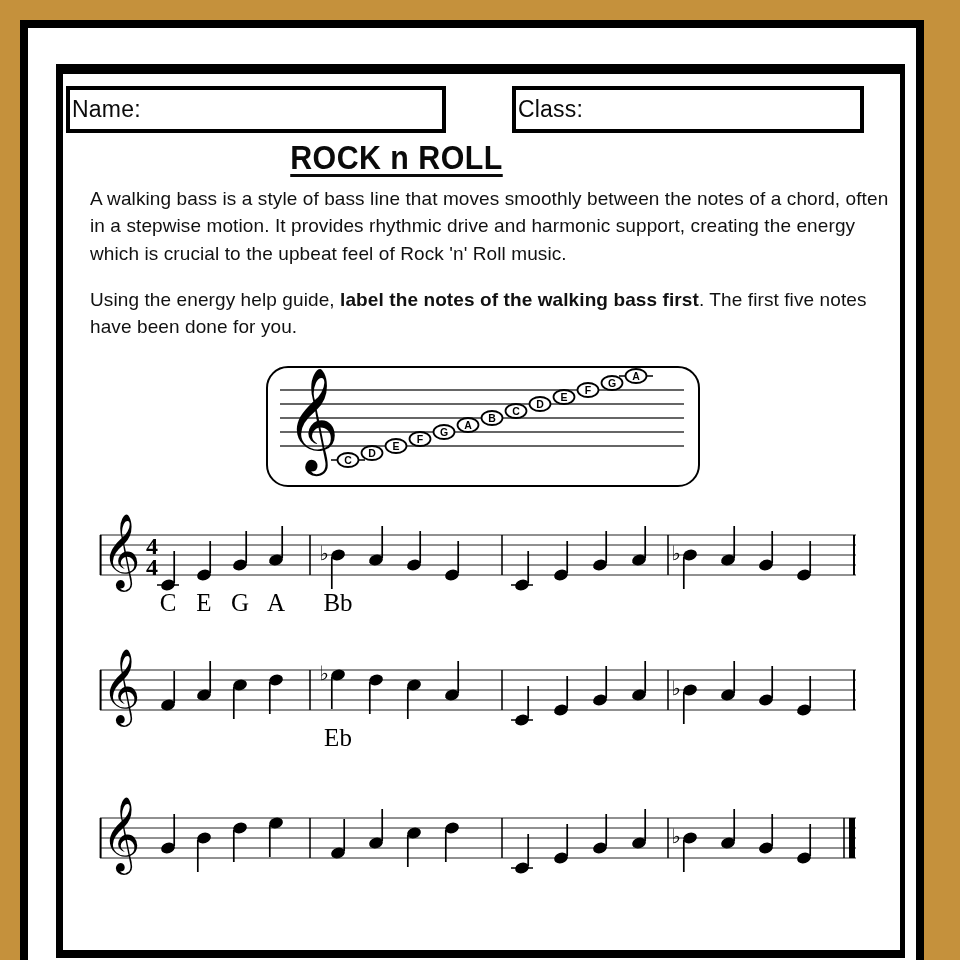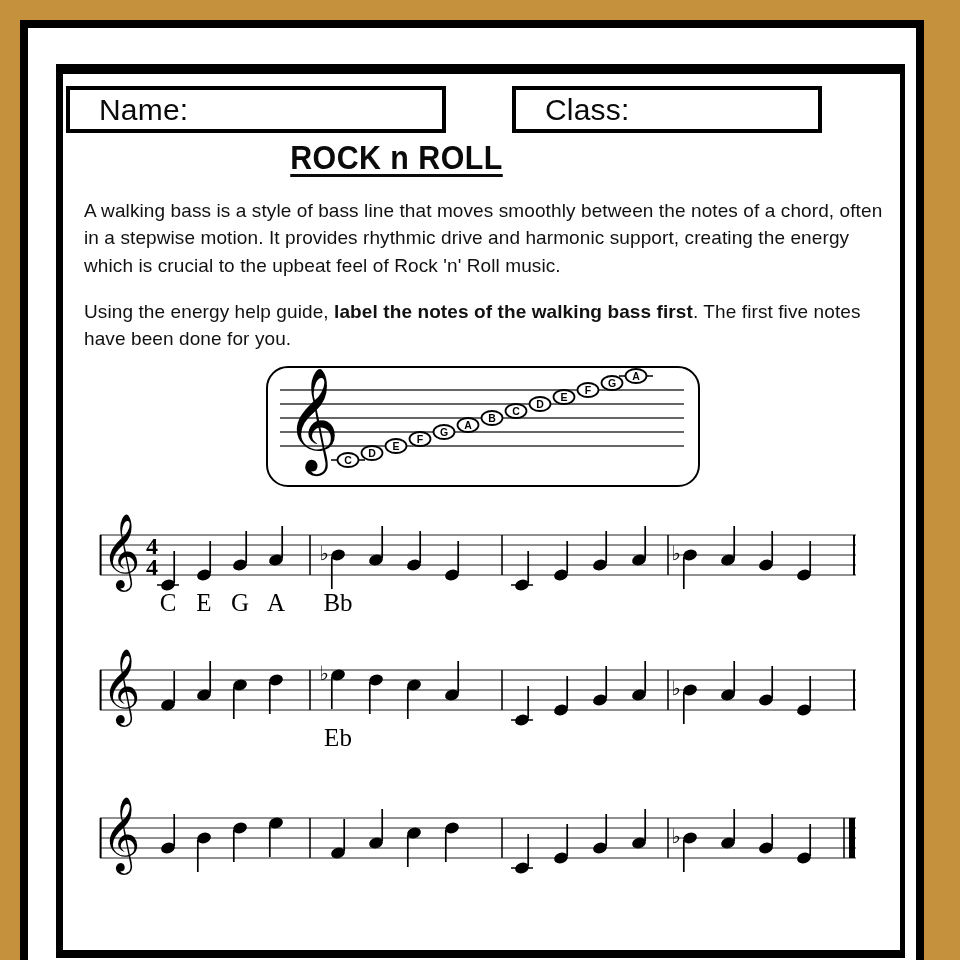--- a/index.html
+++ b/index.html
@@ -15,34 +15,34 @@
   }
   .sheet-border{
     position:absolute;left:56px;top:64px;width:849px;height:894px;
     border-style:solid;border-color:#000;border-width:10px 5px 8px 7px;
     box-sizing:border-box;background:transparent;
   }
   .field-box{
     position:absolute;top:86px;height:47px;border:4px solid #000;
     box-sizing:border-box;background:#fff;display:flex;align-items:center;
   }
-  .field-box .lbl{font-size:30px;padding-left:29px;letter-spacing:0.2px;}
+  .field-box .lbl{font-size:23px;padding-left:2px;letter-spacing:0.2px;}
   #name-box{left:66px;width:380px;}
-  #class-box{left:512px;width:310px;}
+  #class-box{left:512px;width:352px;}
   .title{
     position:absolute;left:0;top:139px;width:792px;text-align:center;
     font-size:33px;font-weight:900;letter-spacing:0.5px;
   }
   .title span{
     display:inline-block;transform:scaleX(0.92);
     text-decoration:underline;text-decoration-thickness:3px;text-underline-offset:5px;
   }
   .para{
-    position:absolute;left:84px;width:806px;
-    font-size:19px;line-height:1.44;letter-spacing:0.1px;color:#111;margin-top:12px;
+    position:absolute;left:90px;width:806px;
+    font-size:19px;line-height:1.44;letter-spacing:0.1px;color:#111;
   }
   #intro-para{top:185px;}
   #instruction-para{top:286px;}
   .help-box{
     position:absolute;left:266px;top:366px;width:434px;height:121px;
     border:2.5px solid #000;border-radius:22px;box-sizing:border-box;background:#fff;
   }
   svg text{user-select:none;}
   .staff-svg{position:absolute;left:98px;width:770px;height:112px;}
 </style>

